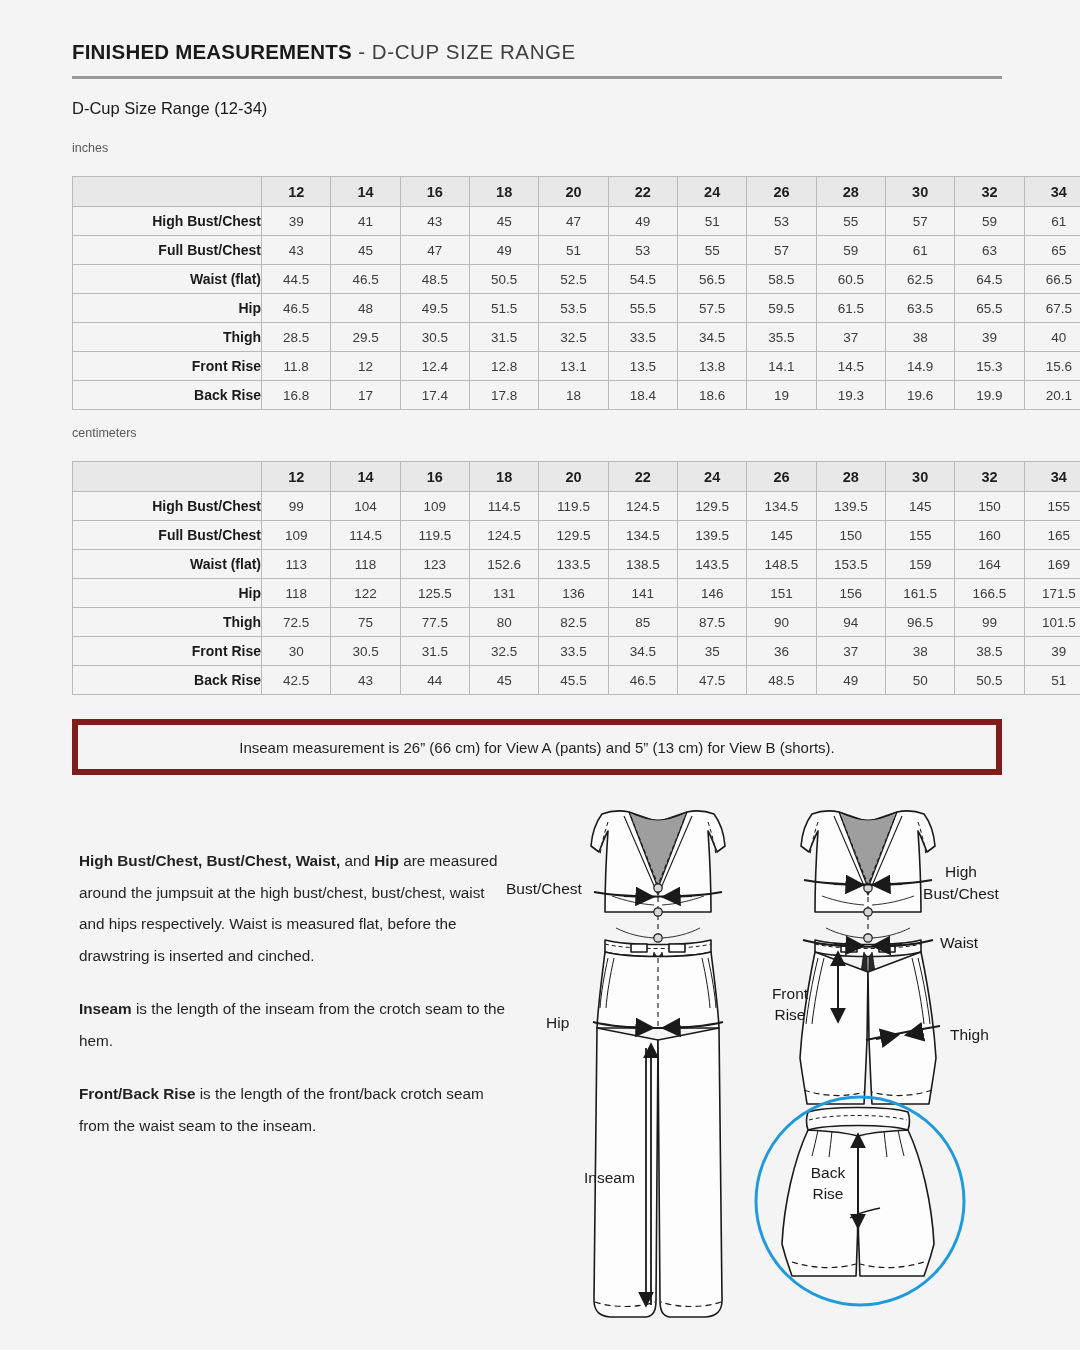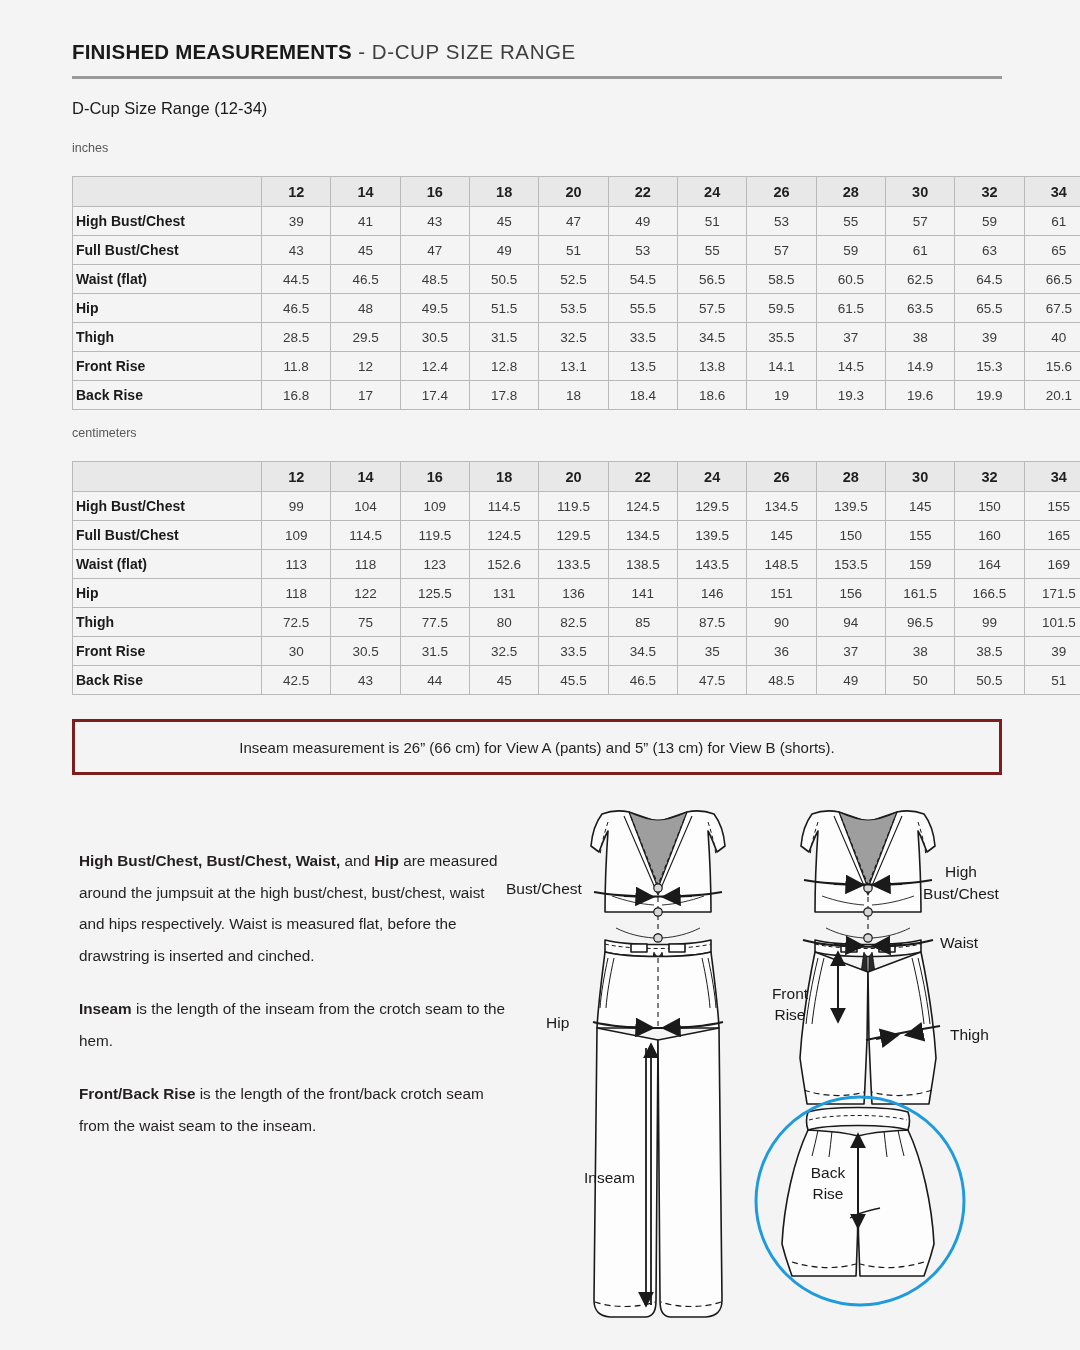--- a/index.html
+++ b/index.html
@@ -90,33 +90,33 @@
     font-weight: bold;
     color: #1f1f1f;
     font-size: 14.5px;
     height: 30px;
   }
   .size-table thead th.corner {
     background: #e8e8e8;
     border-left: 1px solid #b9b9b9;
   }
   .size-table td.rowlabel {
-    text-align: left;
+    text-align: right;
     padding-left: 3px;
     font-weight: bold;
     color: #1a1a1a;
     font-size: 14px;
   }
 
   
   .inseam-note {
     position: absolute;
     left: 72px; top: 719px;
     width: 930px; height: 56px;
-    border: 3px solid #7f1d1d;
+    border: 6px solid #7f1d1d;
     background: #f4f4f4;
     display: flex;
     align-items: center;
     justify-content: center;
     font-size: 15px;
     color: #1f1f1f;
   }
 
   
   .desc {

